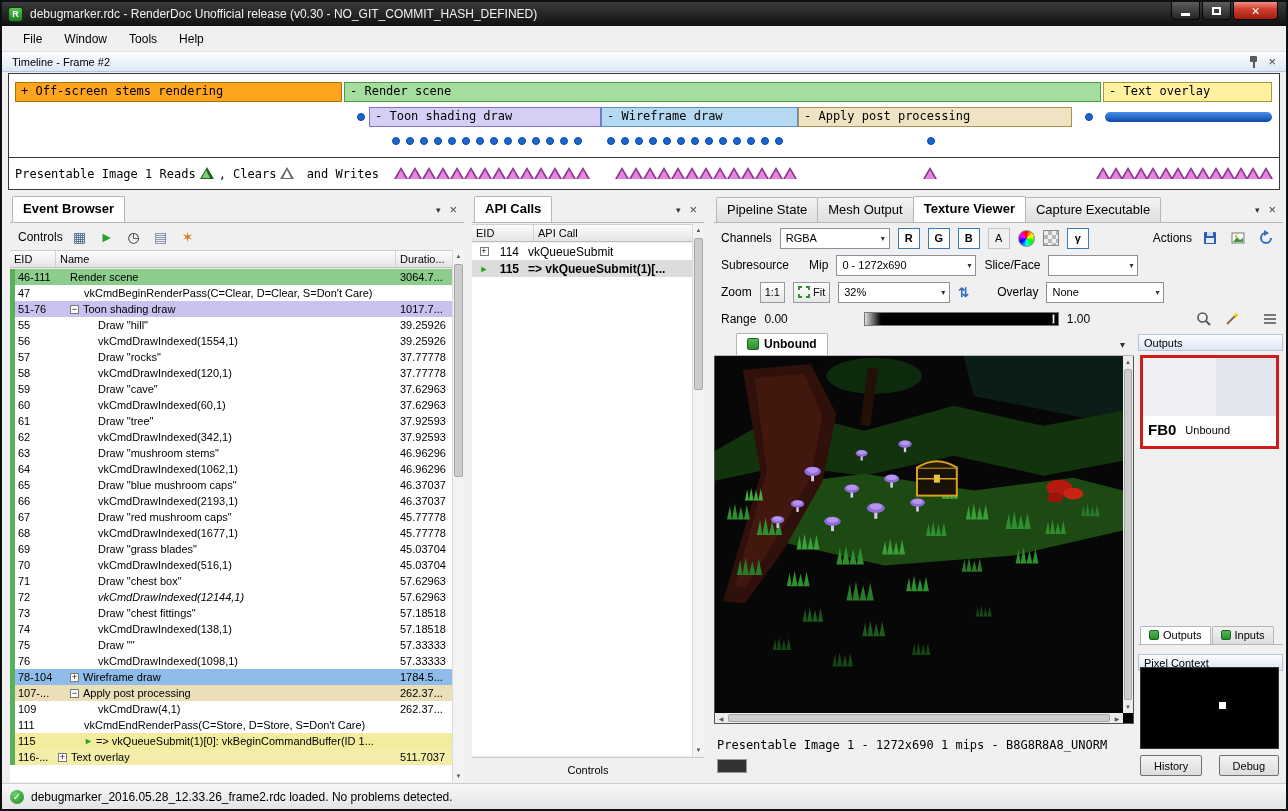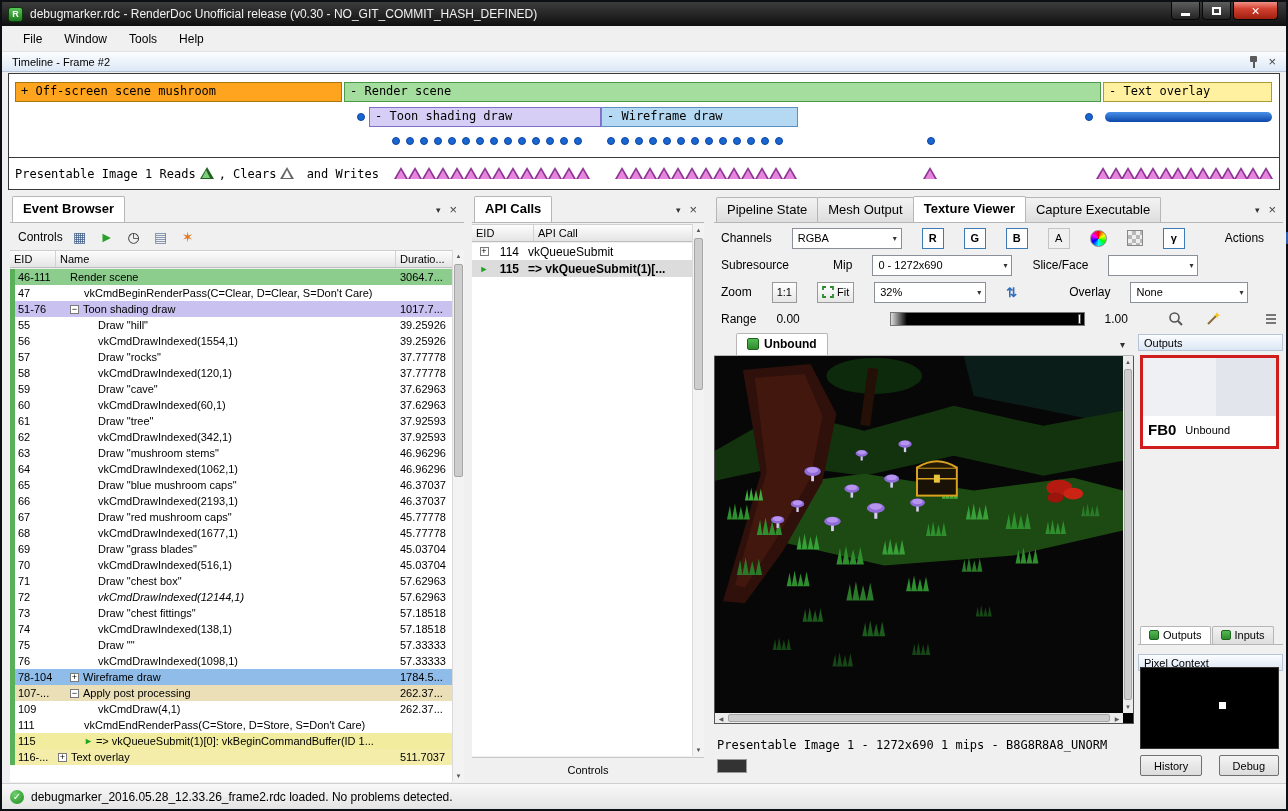--- a/index.html
+++ b/index.html
@@ -85,21 +85,21 @@
 .api-rows{position:absolute;top:45px;bottom:26px;left:0;right:12px;background:#fff;overflow:hidden}
 .api-row{display:flex;height:17px;align-items:center;font-size:12px;white-space:nowrap}
 .api-row.sel{background:#dcdcdc;font-weight:bold}
 .api-gutter{width:24px;display:flex;justify-content:center;flex:none}
 .api-eid{width:32px;text-align:right;padding-right:9px;flex:none}
 .api-text{flex:1;overflow:hidden}
 .callstack{position:absolute;bottom:0;left:0;right:0;height:25px;border-top:1px solid #c9c9c9;display:flex;align-items:center;justify-content:center;font-size:11px;background:#f0f0f0}
 #api .sb-v{top:26px;bottom:26px}
 
 
-.tv-row{position:absolute;left:7px;right:7px;height:24px;display:flex;align-items:center;gap:20px;font-size:12px}
+.tv-row{position:absolute;left:7px;right:7px;height:24px;display:flex;align-items:center;gap:8px;font-size:12px}
 #tvr1{top:28px}#tvr2{top:55px}#tvr3{top:82px}#tvr4{top:109px}
 .combo{height:21px;border:1px solid #8a8f99;background:#fff;display:flex;align-items:center;padding:0 4px 0 5px;font-size:11px;flex:none}
 .combo .arr{margin-left:auto;padding-left:6px;font-size:8px;color:#333}
 .tbtn{height:21px;min-width:22px;border:1px solid #9a9a9a;background:linear-gradient(#fff,#e6e6e6);display:flex;align-items:center;justify-content:center;font-size:11px;padding:0 4px;gap:3px;flex:none}
 .tbtn.on{border-color:#3d7bb5;background:#fdfdfd;font-weight:bold}
 .tbtn.flat{border-color:#c4c4c4;background:transparent}
 .wheel{width:17px;height:17px;border-radius:50%;background:conic-gradient(#f00,#ff0,#0f0,#0ff,#00f,#f0f,#f00);border:1px solid #888;flex:none}
 .checker{width:16px;height:16px;border:1px solid #888;flex:none;background-image:linear-gradient(45deg,#b8b8b8 25%,transparent 25%,transparent 75%,#b8b8b8 75%),linear-gradient(45deg,#b8b8b8 25%,#efefef 25%,#efefef 75%,#b8b8b8 75%);background-size:8px 8px;background-position:0 0,4px 4px}
 .spacer{flex:1}
 .range-track{width:195px;height:14px;border:1px solid #777;background:linear-gradient(90deg,#ddd 0,#000 16px);position:relative;flex:none}
@@ -175,25 +175,26 @@
 
   <div class="tl-header">
     <span>Timeline - Frame #2</span>
     <span class="tl-hicons">
       <span class="pin"></span>
       <span class="xclose">×</span>
     </span>
   </div>
   <div class="tl-body">
     <div class="tl-track">
-      <div class="tl-bar bar-off">+ Off-screen scene mushroom</div>
+      <div class="tl-bar bar-off">+ Off-screen stems rendering</div>
       <div class="tl-bar bar-render">- Render scene</div>
       <div class="tl-bar bar-textov">- Text overlay</div>
       <div class="tl-bar bar-toon">- Toon shading draw</div>
       <div class="tl-bar bar-wire">- Wireframe draw</div>
+      <div class="tl-bar bar-post">- Apply post processing</div>
       <div class="tbar-blue"></div>
       <div class="mhost">
           <span class="tdot" style="left: 383px; top: 63px;"></span>
           <span class="tdot" style="left: 397px; top: 63px;"></span>
           <span class="tdot" style="left: 411px; top: 63px;"></span>
           <span class="tdot" style="left: 425px; top: 63px;"></span>
           <span class="tdot" style="left: 439px; top: 63px;"></span>
           <span class="tdot" style="left: 453px; top: 63px;"></span>
           <span class="tdot" style="left: 467px; top: 63px;"></span>
           <span class="tdot" style="left: 481px; top: 63px;"></span>

